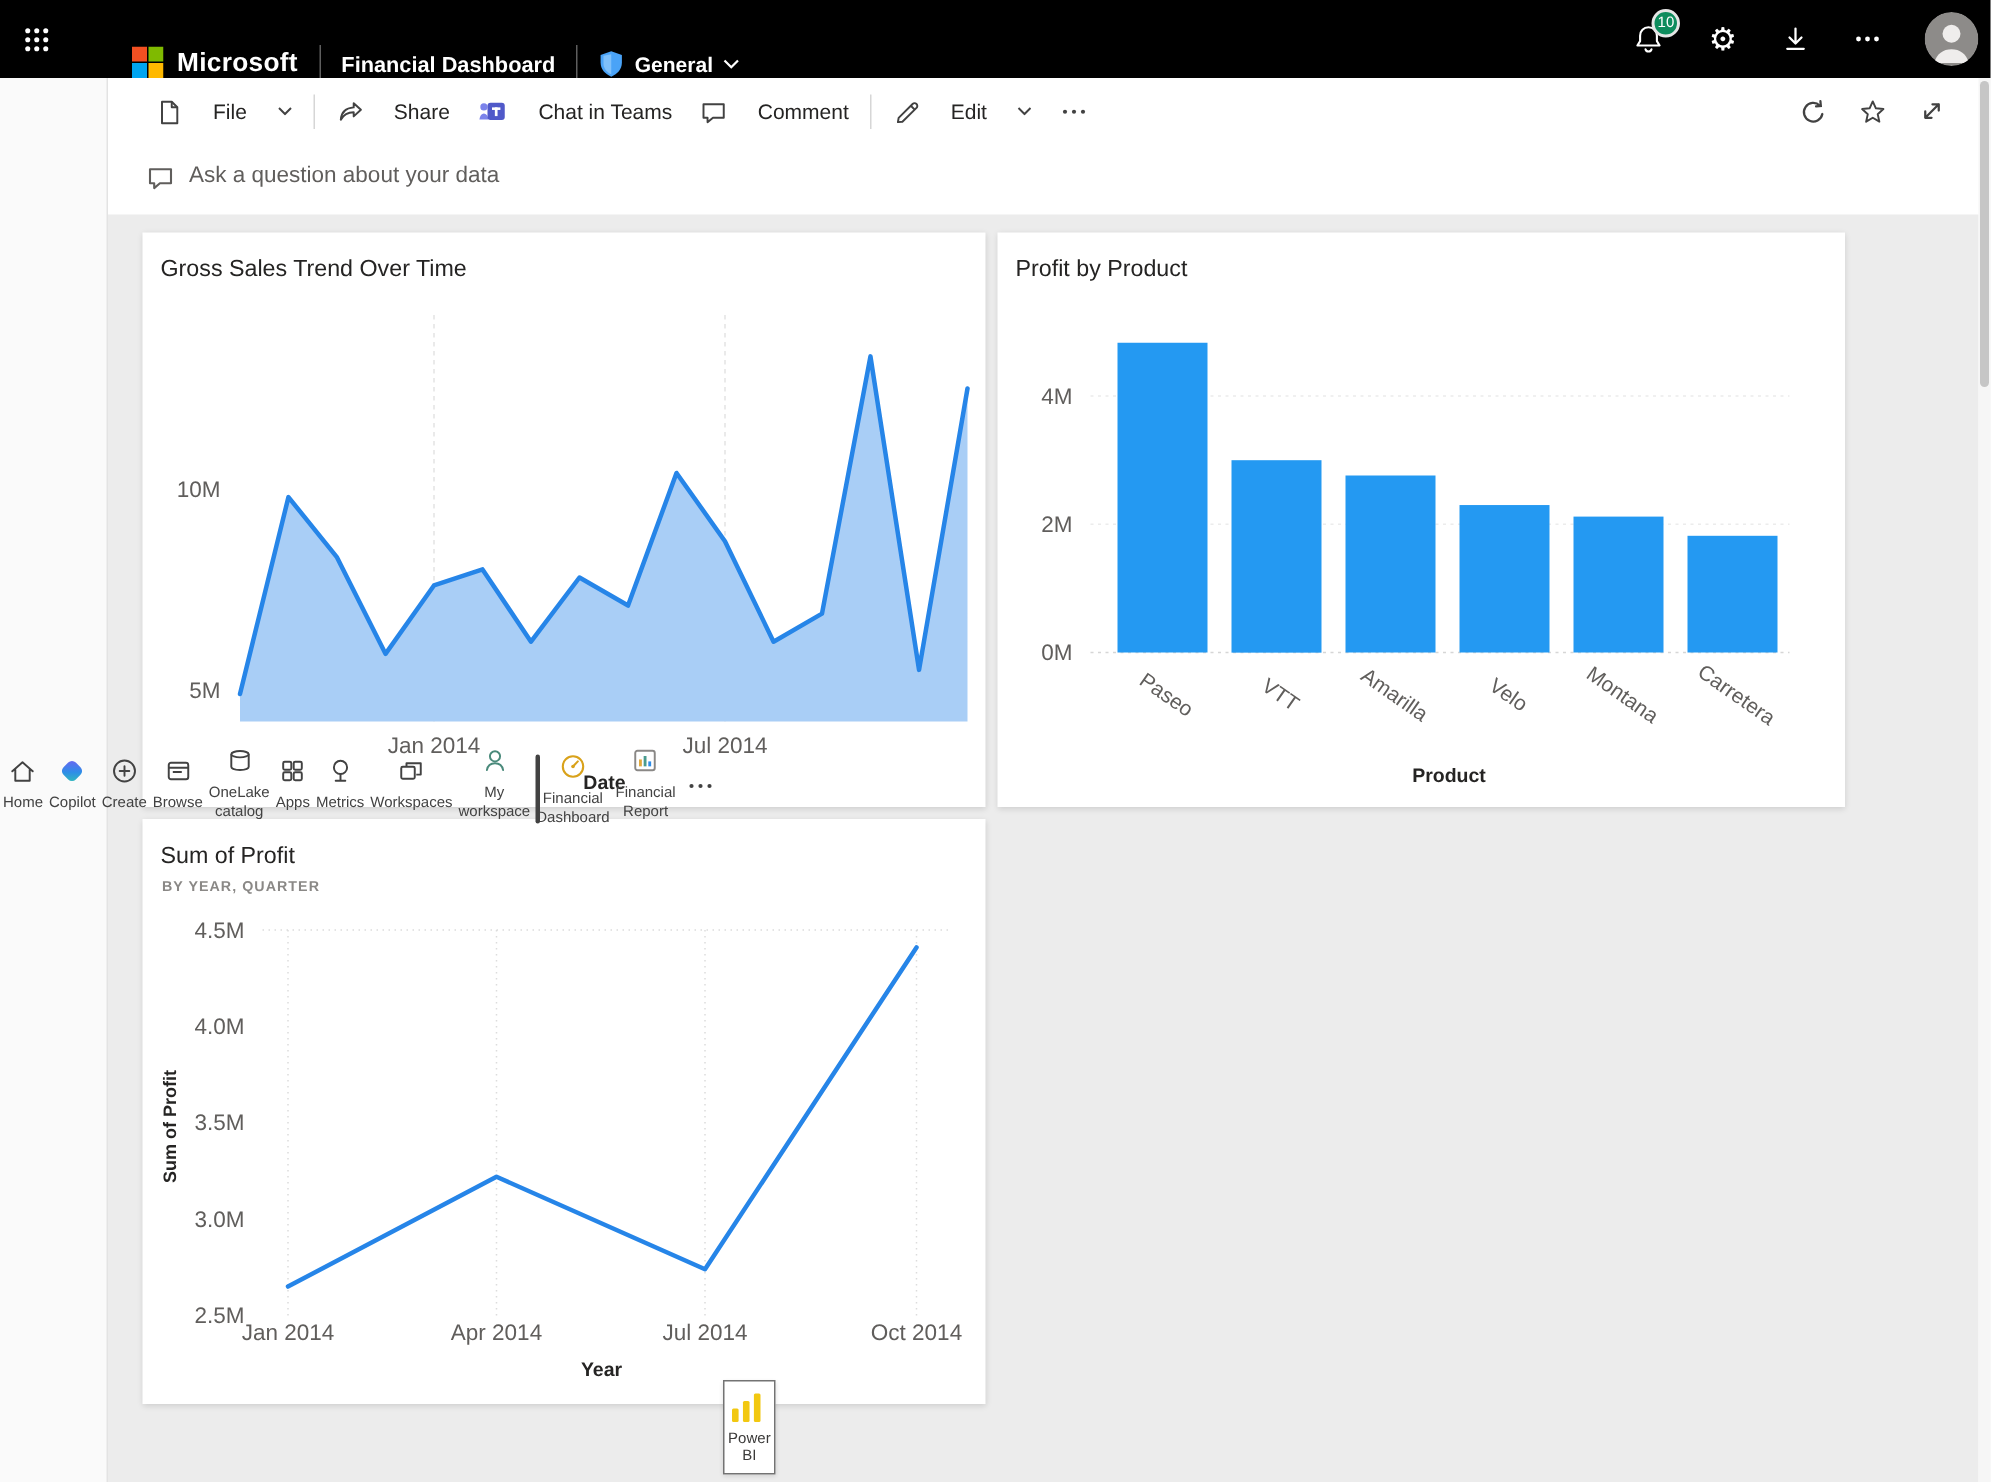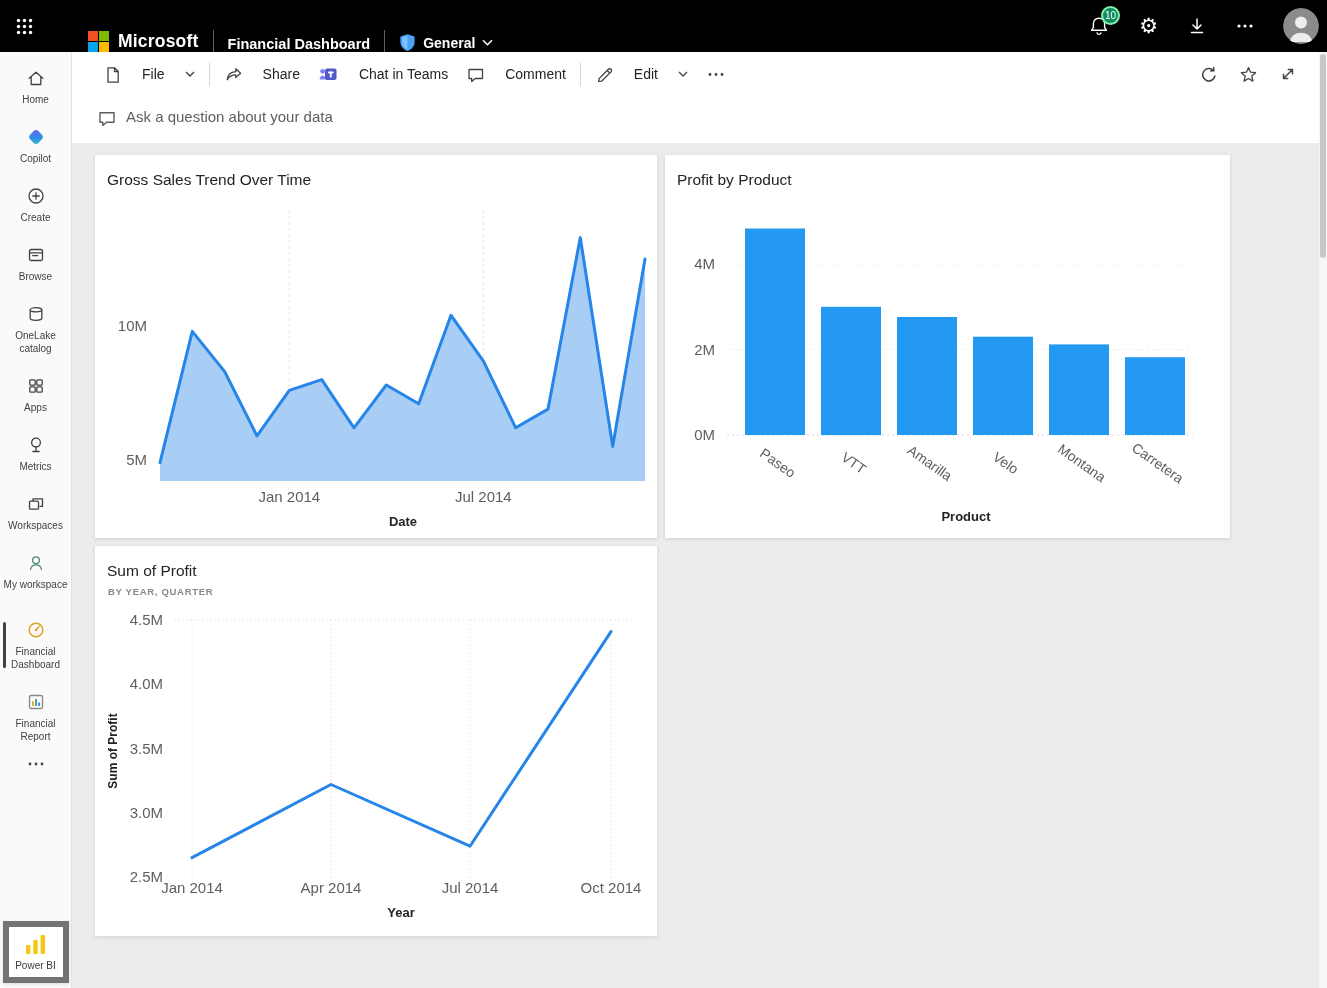--- a/index.html
+++ b/index.html
@@ -15,32 +15,32 @@
 .brand-name{font-size:17.5px;font-weight:700;color:#fff;letter-spacing:.2px}
 .tb-divider{width:1px;height:22px;background:#5e5e5e;margin:0 14px}
 .app-title{font-size:14.5px;font-weight:600;color:#fff;white-space:nowrap}
 .ws-pill{display:flex;align-items:center;gap:7px;background:none;border:none;color:#fff;cursor:pointer}
 .ws-label{font-size:14px;font-weight:600}
 .searchbox{position:absolute;left:503px;top:10px;width:515px;height:33px;background:#fff;border-radius:4px;display:flex;align-items:center;gap:8px;padding:0 12px}
 .searchbox input{flex:1;border:none;outline:none;font-size:14.5px;color:#252423;background:transparent}
 .searchbox input::placeholder{color:#605e5c}
 .topbar-right{position:absolute;right:8px;top:0;height:52px;display:flex;align-items:center;gap:29px}
 .tb-iconbtn{background:none;border:none;cursor:pointer;display:grid;place-items:center;position:relative;color:#fff}
-.badge{position:absolute;top:-9px;right:-10px;min-width:19px;height:19px;border-radius:10px;background:#0E8C5D;border:2px solid #86efac;color:#fff;font-size:10px;display:flex;align-items:center;justify-content:center;padding:0 2px}
+.badge{position:absolute;top:-9px;right:-10px;min-width:19px;height:19px;border-radius:10px;background:#0E8C5D;border:2px solid #e5e5e5;color:#fff;font-size:10px;display:flex;align-items:center;justify-content:center;padding:0 2px}
 .gear-glyph{font-family:"DejaVu Sans",sans-serif;font-size:21px;color:#fff;line-height:1}
 .avatar{width:36px;height:36px;border-radius:50%;overflow:hidden;cursor:pointer;border:none;padding:0;background:none}
 
 
-.sidebar{position:absolute;top:52px;left:0;width:72px;height:936px;background:#fafafa;border-right:1px solid #e3e3e3;display:flex;flex-direction:column;align-items:center;padding-top:6px;z-index:20}
+.sidebar{position:absolute;top:52px;left:0;width:72px;height:936px;background:#fafafa;border-right:1px solid #e3e3e3;display:flex;flex-direction:row;align-items:center;padding-top:6px;z-index:20}
 .side-item{width:70px;padding:10px 2px 9px;display:flex;flex-direction:column;align-items:center;gap:5px;cursor:pointer;position:relative;border:none;background:none;margin-bottom:2px}
 .side-label{font-size:10px;color:#424242;line-height:1.3;text-align:center}
 .side-item.selected{margin-top:8px}
 .side-item.selected::before{content:"";position:absolute;left:2px;top:12px;bottom:12px;width:3px;border-radius:2px;background:#424242}
 .side-more{padding:5px;margin-top:2px;cursor:pointer;border:none;background:none}
-.pbi-card{margin-top:auto;margin-bottom:5px;width:66px;padding:5px 2px 6px;background:#fff;border:6px solid #737373;display:flex;flex-direction:column;align-items:center;gap:3px;cursor:pointer;box-shadow:0 1px 3px rgba(0,0,0,.12)}
+.pbi-card{margin-top:auto;margin-bottom:5px;width:66px;padding:5px 2px 6px;background:#fff;border:1px solid #737373;display:flex;flex-direction:column;gap:3px;cursor:pointer;box-shadow:0 1px 3px rgba(0,0,0,.12)}
 .pbi-label{font-size:10px;color:#3b3a39}
 
 
 .main{position:absolute;top:52px;left:72px;width:1247px;height:936px;background:#fff}
 .toolbar{height:44px;display:flex;align-items:center;padding:0 14px 0 22px}
 .tool-item{display:flex;align-items:center;gap:20px;padding:6px 9px;border:none;background:none;font-size:14px;color:#252423;cursor:pointer;border-radius:4px;white-space:nowrap}
 .tool-sep{width:1px;height:23px;background:#d6d6d6;margin:0 5px}
 .tool-more{padding:6px 10px;border:none;background:none;cursor:pointer}
 .toolbar-right{margin-left:auto;display:flex;align-items:center;gap:6px}
 .tool-iconbtn{width:34px;height:34px;border:none;background:none;display:grid;place-items:center;cursor:pointer}

